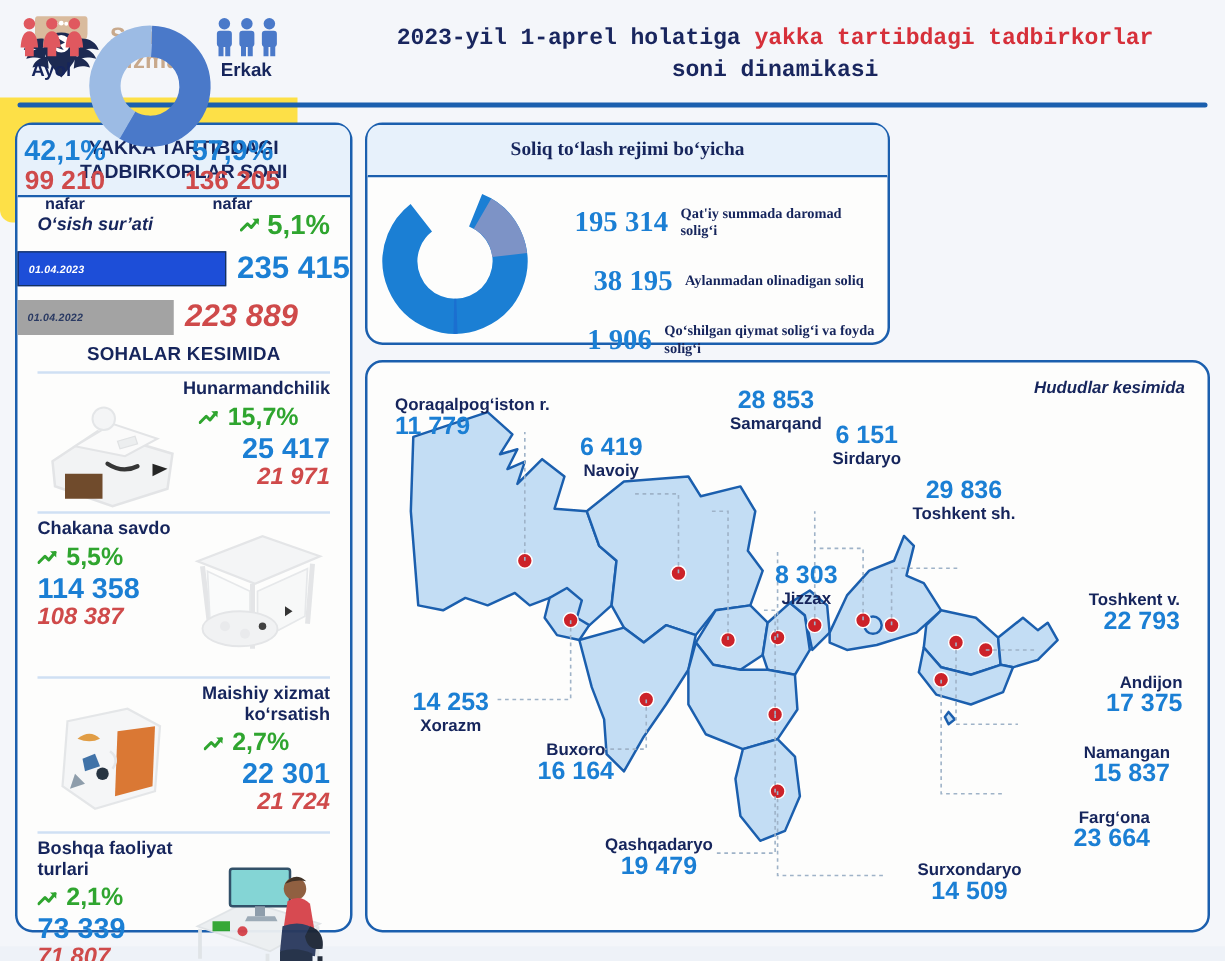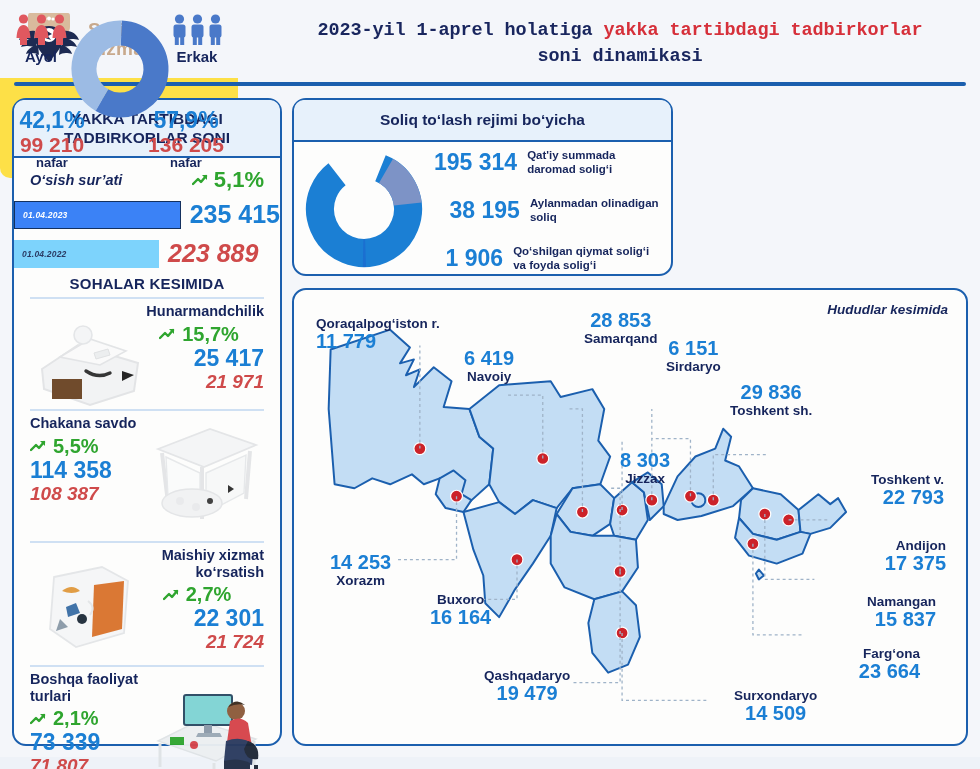--- a/index.html
+++ b/index.html
@@ -71,22 +71,22 @@
   .arrow-up { width: 16px; height: 14px; }
   .growth-pct { font-size: 22px; font-weight: bold; color: #2fa52f; }
 
   .bars { position: absolute; left: 0; top: 98px; width: 100%; }
   .bar-row { display: flex; align-items: center; height: 33px; margin-bottom: 6px; }
   .bar {
     height: 28px; display: flex; align-items: center; padding-left: 8px;
     color: #ffffff; font-size: 8.5px; font-style: italic; font-weight: bold;
     letter-spacing: .2px;
   }
-  .bar-2023 { width: 168px; background: #3b82f6; border: 1.5px solid #14315e; }
-  .bar-2022 { width: 145px; background: #7dd3fc; color: #2a3a63; }
+  .bar-2023 { width: 168px; background: #1d4ed8; border: 1.5px solid #14315e; }
+  .bar-2022 { width: 125px; background: #a3a3a3; color: #2a3a63; }
   .bar-num { font-size: 25px; font-weight: bold; margin-left: 9px; white-space: nowrap; }
   .num-blue { color: #1b7fd4; }
   .num-red { color: #cf4a4a; font-style: italic; }
 
   .sec-title {
     position: absolute; left: 0; top: 175px; width: 100%;
     text-align: center; font-size: 15px; font-weight: bold; color: #16255c;
     letter-spacing: .2px;
   }
   .hr-blue { height: 2px; background: #cfe0f3; margin: 0 16px; }
@@ -99,25 +99,25 @@
   .sector-name { font-size: 14.5px; font-weight: bold; color: #16255c; line-height: 1.15; }
   .sector-pct-row { display: flex; align-items: center; gap: 7px; margin-top: 3px; }
   .sector-pct { font-size: 20px; font-weight: bold; color: #2fa52f; }
   .sector-cur { font-size: 23px; font-weight: bold; color: #1b7fd4; line-height: 1.08; }
   .sector-prev { font-size: 19px; font-weight: bold; font-style: italic; color: #cf4a4a; line-height: 1.15; }
   .align-right { text-align: right; }
   .align-right .sector-pct-row { justify-content: center; }
   .sector-ill { position: absolute; z-index: 1; opacity: .96; }
 
   
-  #regime-panel { left: 292px; top: 98px; width: 381px; height: 178px; }
+  #regime-panel { left: 292px; top: 98px; width: 420px; height: 178px; font-family: Liberation Serif, serif; }
   #regime-panel .panel-head { height: 42px; font-size: 15.5px; }
   .regime-body { position: absolute; top: 42px; left: 0; width: 100%; height: 133px; display: flex; }
   .regime-donut { width: 140px; display: flex; align-items: center; justify-content: center; }
-  .regime-rows { flex: 1; padding: 6px 10px 6px 0; display: flex; flex-direction: column; justify-content: space-around; gap: 20px; }
+  .regime-rows { flex: 1; padding: 22px 10px 6px 0; display: flex; flex-direction: column; justify-content: space-around; gap: 20px; }
   .regime-row { display: flex; align-items: center; gap: 10px; }
   .regime-num { font-size: 23px; font-weight: bold; color: #1b7fd4; width: 104px; text-align: right; white-space: nowrap; }
   .regime-lbl { font-size: 11.5px; font-weight: bold; color: #16255c; line-height: 1.22; }
 
   
   #gender-panel {
     left: 730px; top: 98px; width: 238px; height: 178px;
     background: #fde047; border: none; border-radius: 10px;
   }
   .gender-inner { position: relative; width: 100%; height: 100%; }

